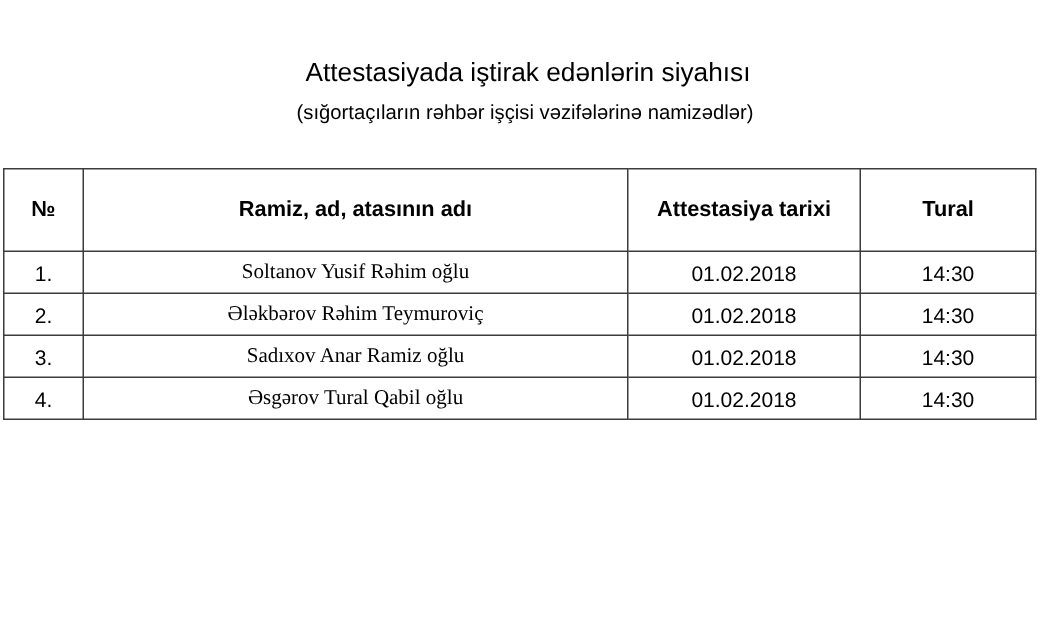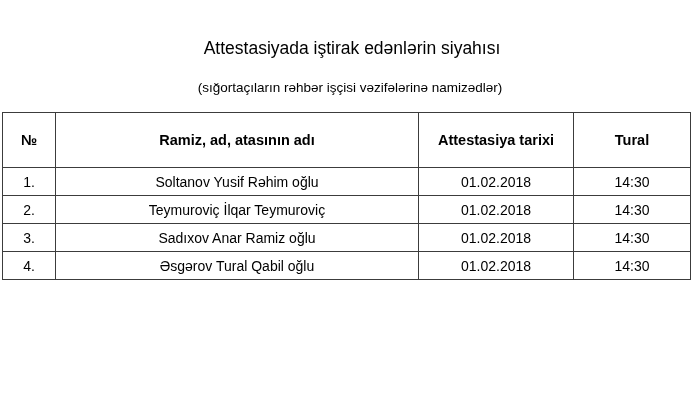--- a/index.html
+++ b/index.html
@@ -21,21 +21,21 @@
     left: 0;
     width: 700px;
     text-align: center;
     font-size: 17.5px;
     font-weight: normal;
     margin: 2px;
     line-height: 20px;
   }
   .page-subtitle {
     position: absolute;
-    top: 80px;
+    top: 67px;
     left: 0;
     width: 700px;
     text-align: center;
     font-size: 13.5px;
     font-weight: normal;
     line-height: 16px;
   }
   table.participants {
     position: absolute;
     left: 2px;
@@ -64,20 +64,21 @@
     text-align: center;
     padding: 0 2px;
   }
   col.col-no   { width: 53px; }
   col.col-name { width: 363px; }
   col.col-date { width: 155px; }
   col.col-time { width: 117px; }
   td.c-name {
     text-align: left;
     padding-left: 8px;
+    font-family: Liberation Serif, serif;
   }
 </style>
 </head>
 <body>
 
 <div class="page-title">Attestasiyada iştirak edənlərin siyahısı</div>
 
 <div class="page-subtitle">(sığortaçıların rəhbər işçisi vəzifələrinə namizədlər)</div>
 
 <table class="participants">
@@ -98,21 +99,21 @@
   <tbody>
   <tr>
     <td class="c-no">1.</td>
     <td class="c-name">Soltanov Yusif Rəhim oğlu</td>
     <td class="c-date">01.02.2018</td>
     <td class="c-time">14:30</td>
   </tr>
 
   <tr>
     <td class="c-no">2.</td>
-    <td class="c-name">Teymuroviç İlqar Teymuroviç</td>
+    <td class="c-name">Ələkbərov Rəhim Teymuroviç</td>
     <td class="c-date">01.02.2018</td>
     <td class="c-time">14:30</td>
   </tr>
 
   <tr>
     <td class="c-no">3.</td>
     <td class="c-name">Sadıxov Anar Ramiz oğlu</td>
     <td class="c-date">01.02.2018</td>
     <td class="c-time">14:30</td>
   </tr>

